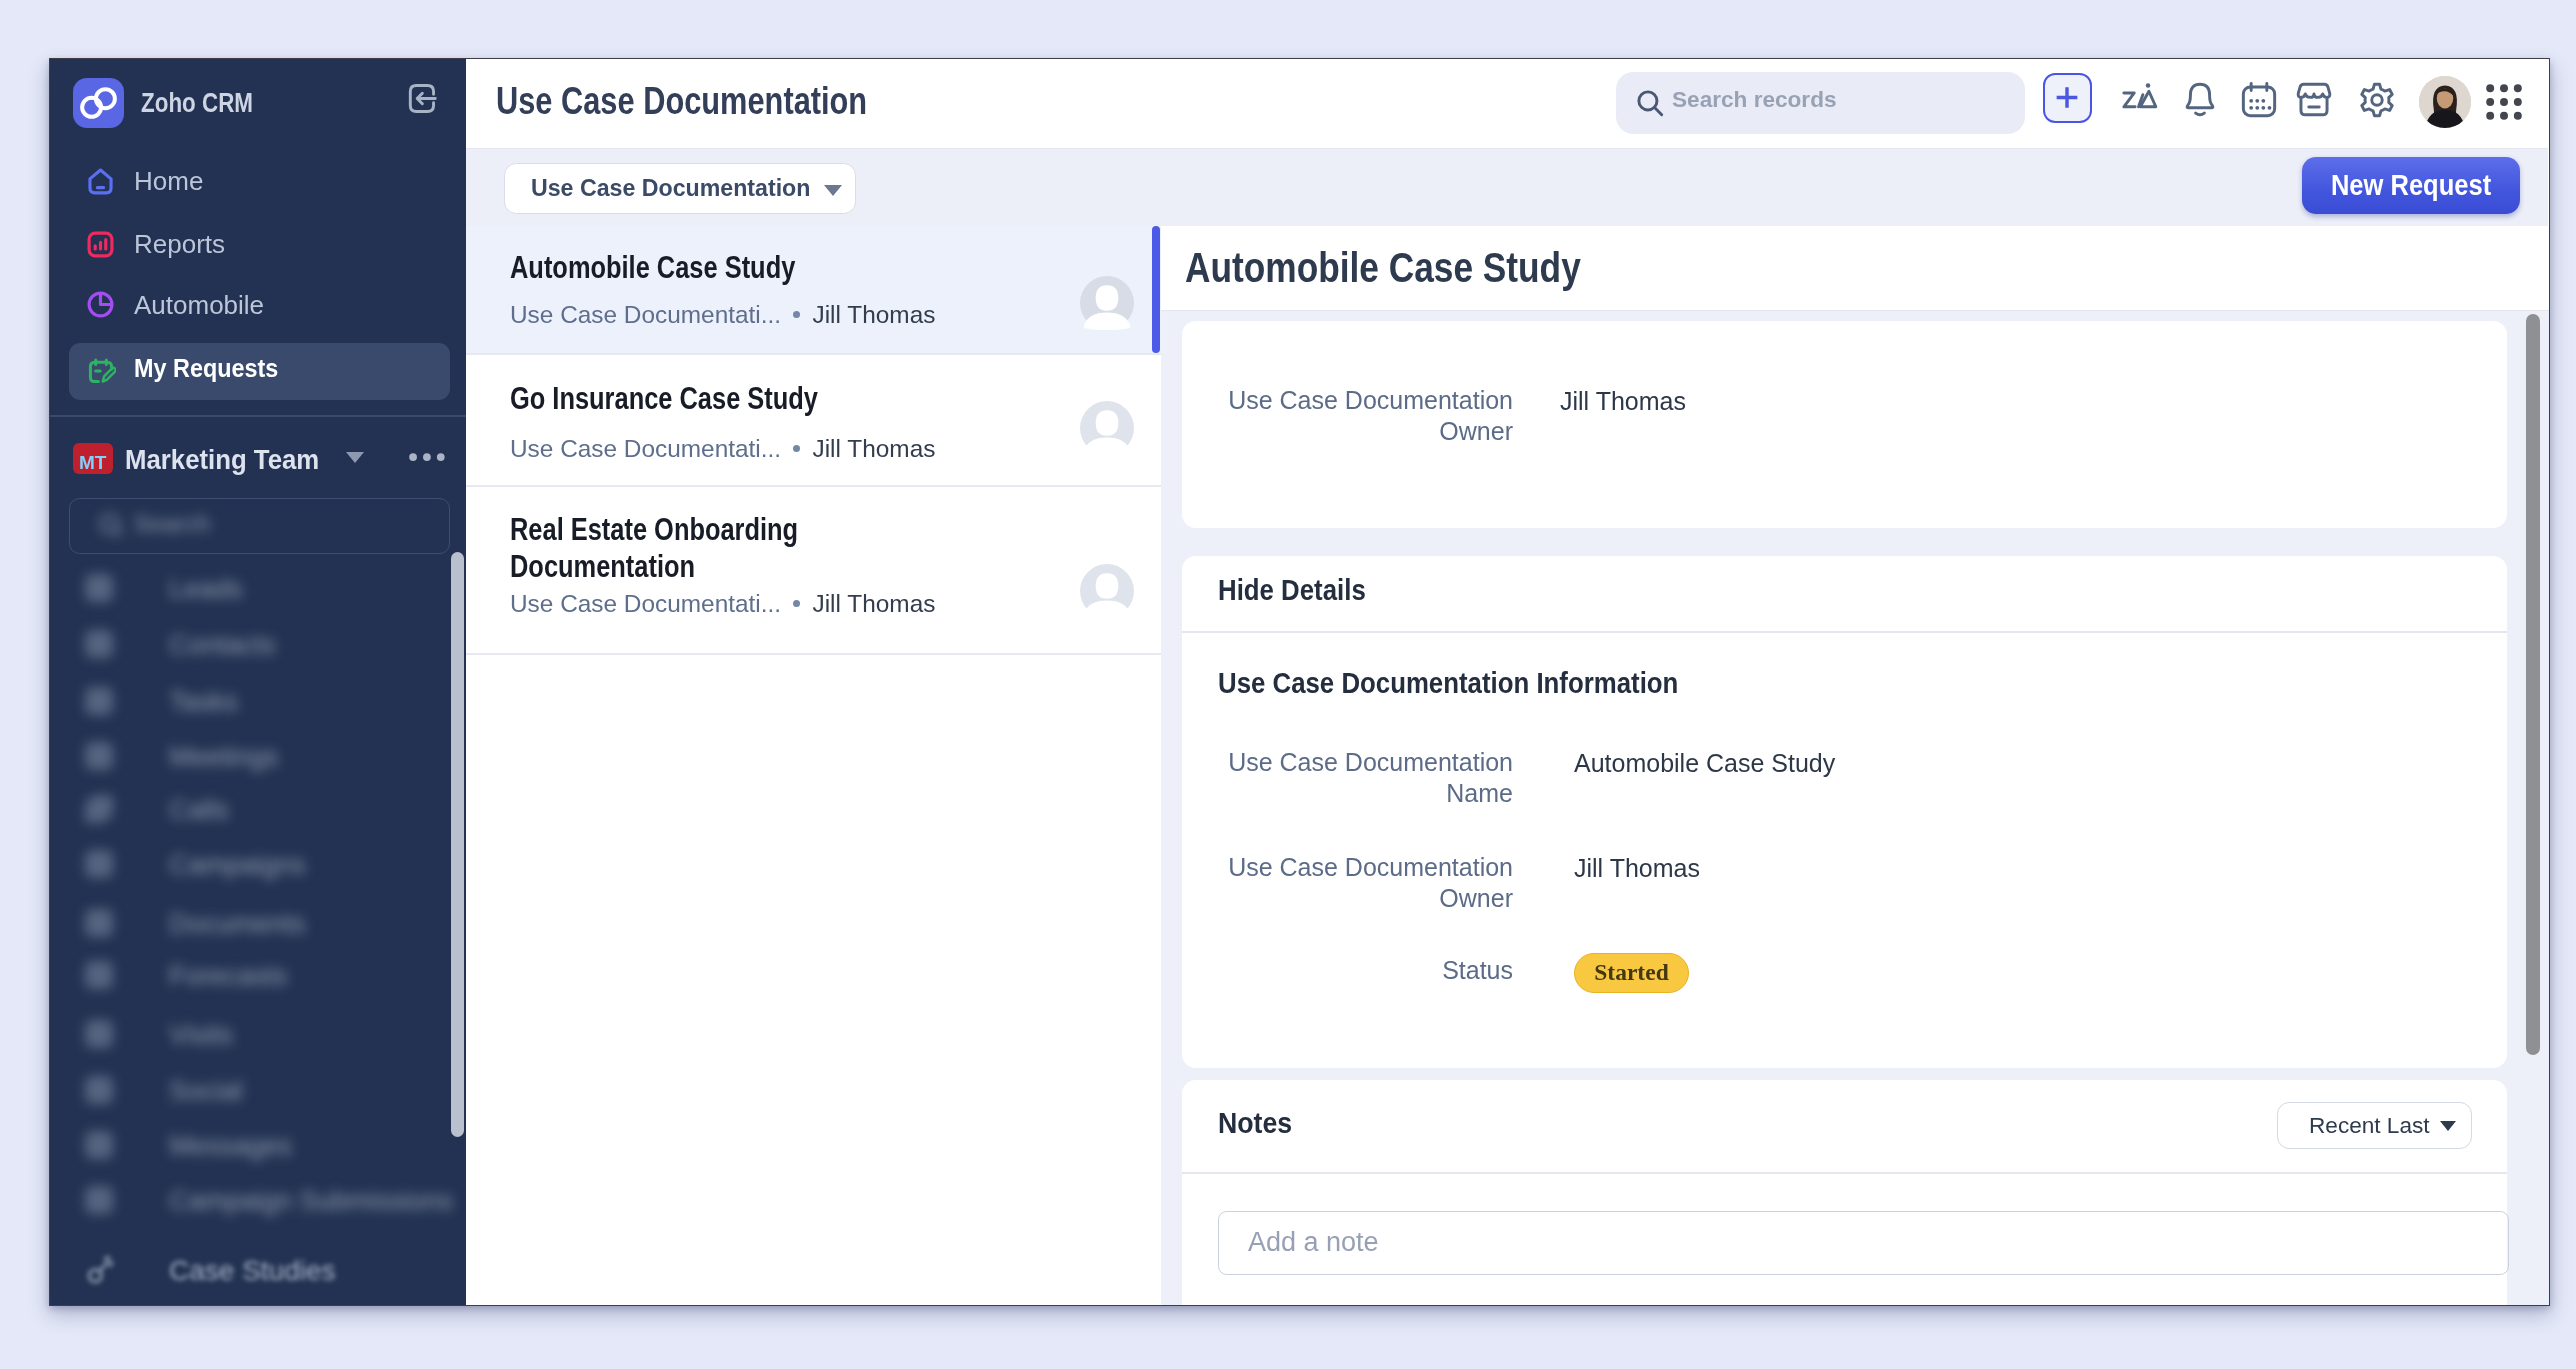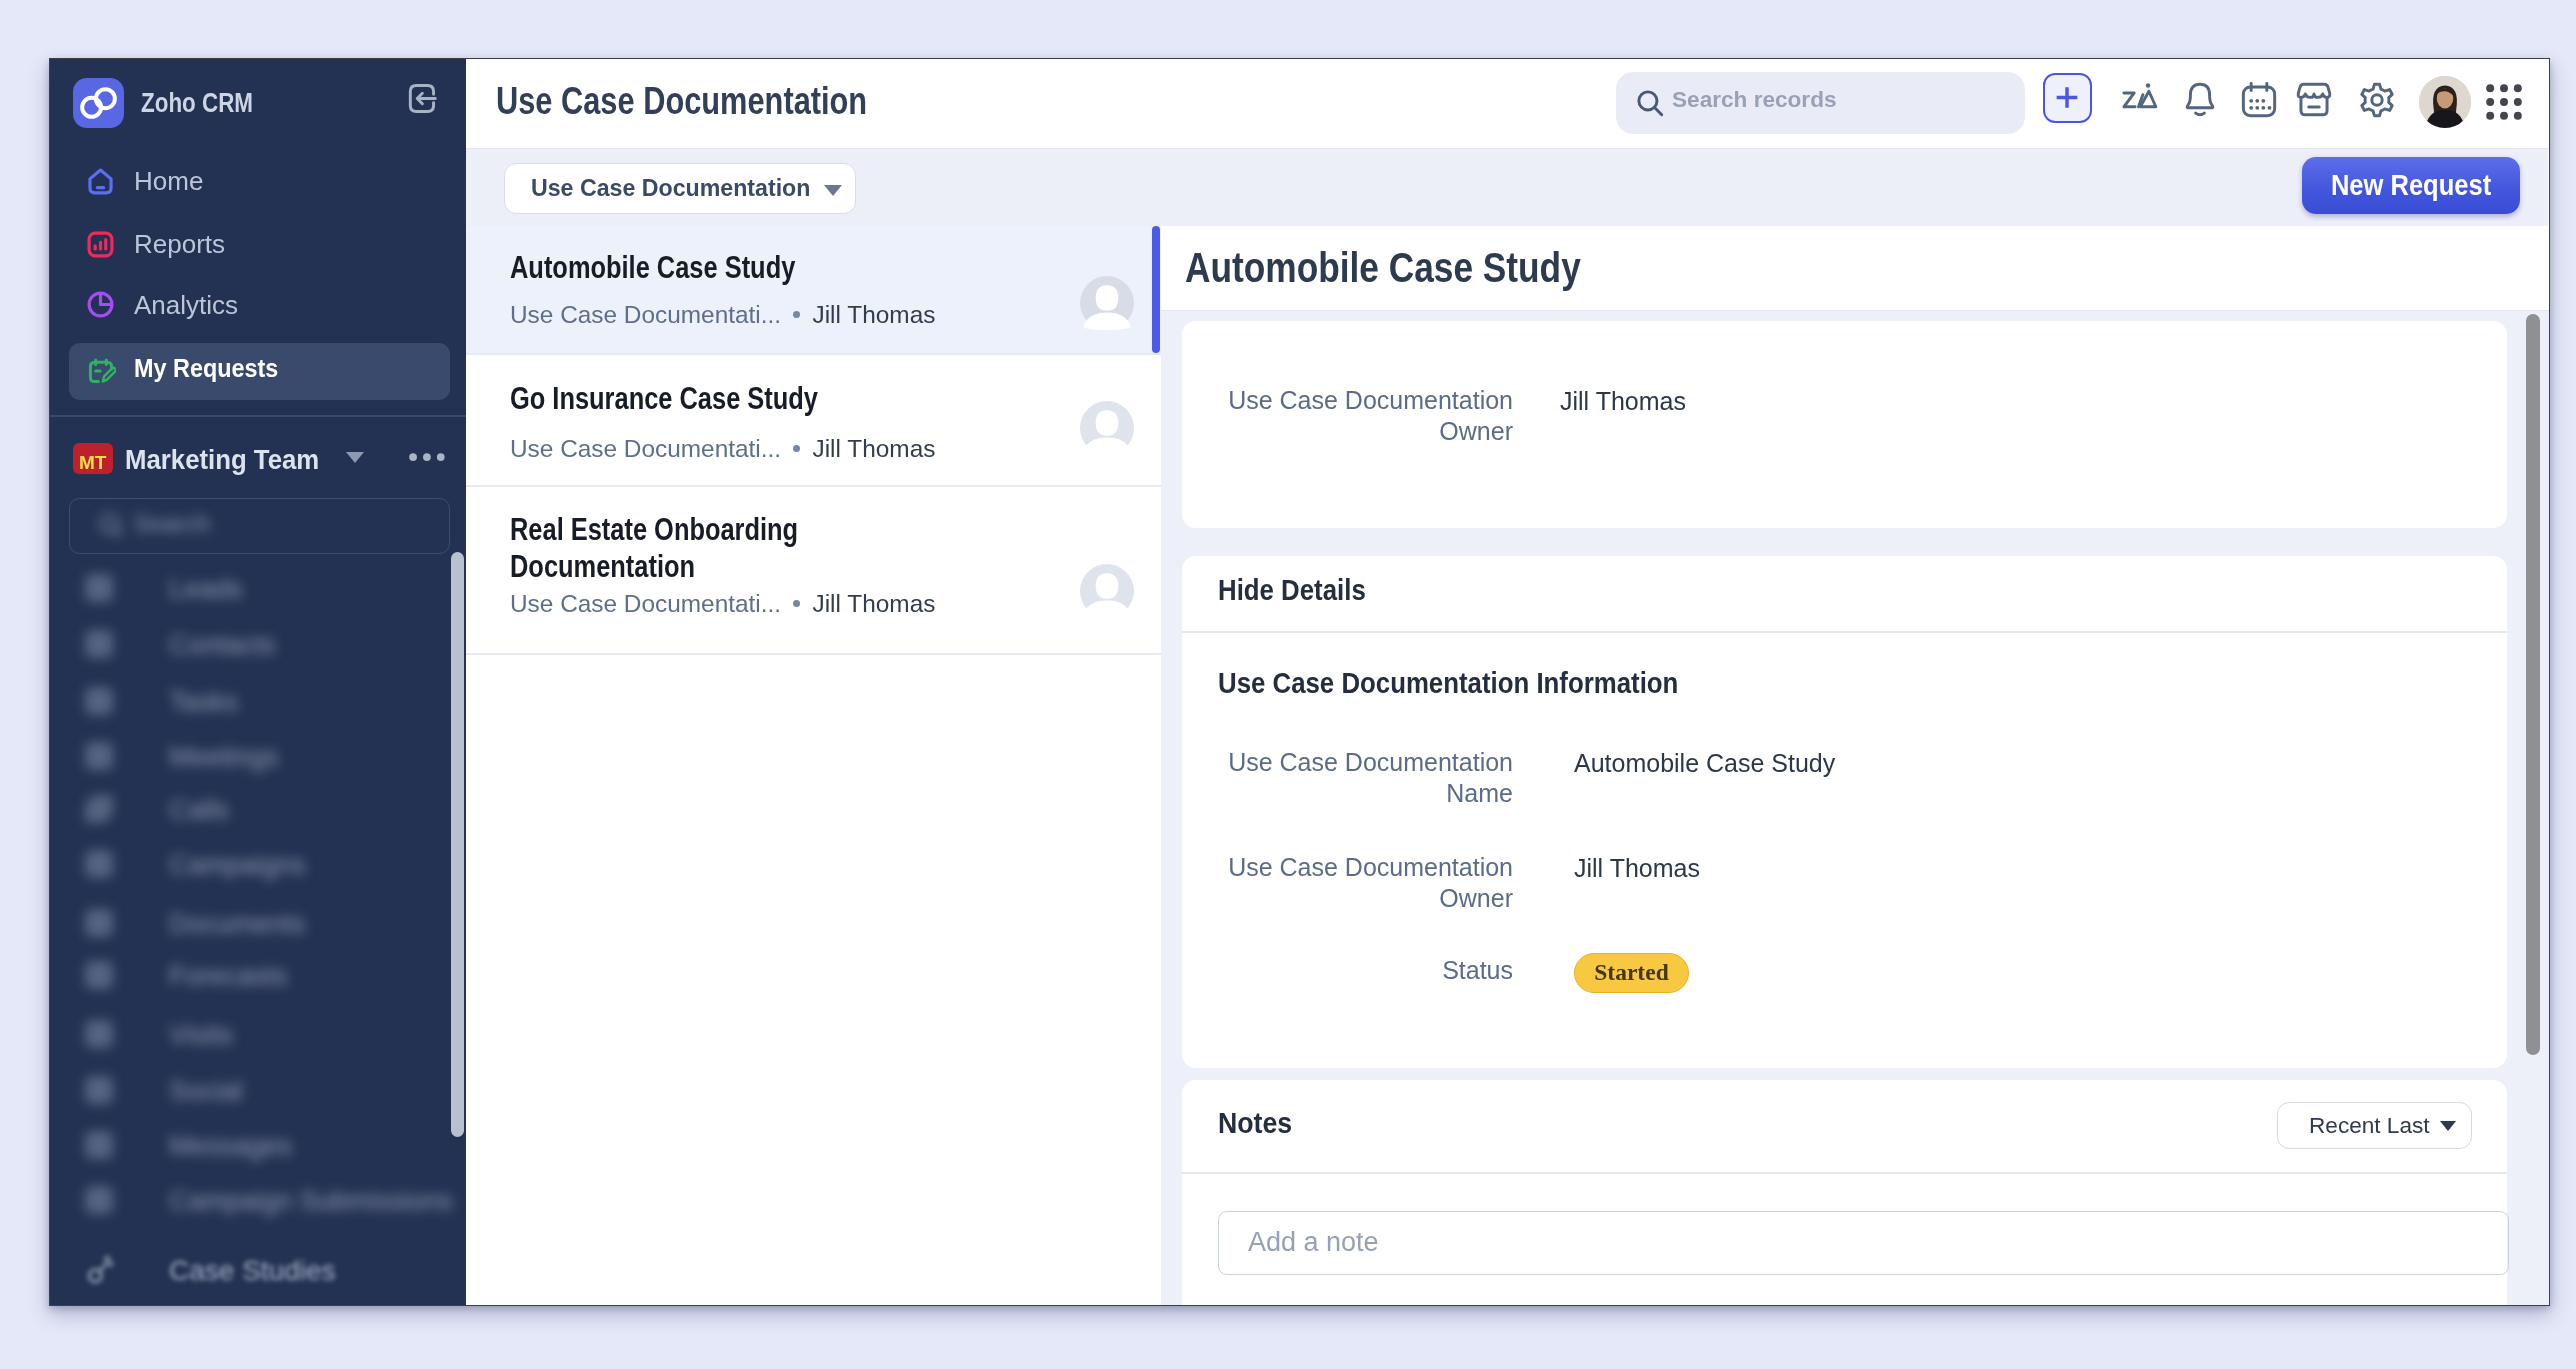--- a/index.html
+++ b/index.html
@@ -13,21 +13,21 @@
   }
   
   .sidebar { position:absolute; left:0; top:0; width:416px; height:100%; background:#233252; overflow:hidden; }
   .logo { position:absolute; left:22.6px; top:19px; width:51px; height:50px; background:#5a67e4; border-radius:14px; }
   .brand { position:absolute; left:91px; font-size:27px; font-weight:700; color:#cdd5e4; transform:scaleX(0.83); transform-origin:left; }
   .collapse { position:absolute; left:356px; top:24.4px; }
   .navtxt { position:absolute; left:84px; font-size:26px; color:#bcc6d8; transform-origin:left; white-space:nowrap; }
   .navico { position:absolute; left:36px; width:29px; height:29px; }
   .myreq { position:absolute; left:19px; top:284px; width:381px; height:57px; background:#394a6d; border-radius:11.3px; }
   .sbdivider { position:absolute; left:0; top:356px; width:416px; height:1.7px; background:#3b4a69; }
-  .mt { position:absolute; left:22.6px; top:384px; width:40px; height:31px; background:#bf202e; border-radius:6px; color:#fde047; font-weight:700; font-size:19px; text-align:center; line-height:40px; }
+  .mt { position:absolute; left:22.6px; top:384px; width:40px; height:31px; background:#bf202e; border-radius:6px; color:#7dd3fc; font-weight:700; font-size:19px; text-align:center; line-height:40px; }
   .mtname { position:absolute; left:75px; top:385px; font-size:28px; font-weight:700; color:#dde3ee; transform:scaleX(0.92); transform-origin:left; white-space:nowrap; }
   .caret { width:0; height:0; border-left:10.4px solid transparent; border-right:10.4px solid transparent; border-top:13px solid #8d99b0; }
   .sbsearch { position:absolute; left:19px; top:439px; width:381px; height:56px; border:1.7px solid #3e4e70; border-radius:10.4px; }
   .blur6 { filter:blur(6.1px); }
   .blitem { position:absolute; left:0; width:416px; height:35px; }
   .blico { position:absolute; left:35px; top:1.7px; width:28px; height:28px; background:#8895b0; border-radius:7px; opacity:0.5; }
   .bltxt { position:absolute; left:119px; top:1.7px; font-size:27px; color:#a3aec4; opacity:0.85; }
   .sbscroll { position:absolute; left:401px; top:493px; width:13px; height:585px; background:#c2c8d5; border-radius:7px; opacity:0.95; }
   
   .main { position:absolute; left:416px; top:0; width:2082px; height:100%; background:#eceff8; }
@@ -99,21 +99,21 @@
         <path d="M10.5 21.5 V18 M16.5 21.5 V14 M22.5 21.5 V11"></path>
       </svg>
     </div>
     <div class="navtxt" style="top:170px;">Reports</div>
     <div class="navico" style="top:231px;">
       <svg width="29" height="29" viewBox="0 0 33 33" fill="none" stroke="#a44df2" stroke-width="3.6" stroke-linecap="round" stroke-linejoin="round">
         <circle cx="16.5" cy="16.5" r="13"></circle>
         <path d="M16.5 16.5 V4.5 M16.5 16.5 H28.5"></path>
       </svg>
     </div>
-    <div class="navtxt" style="top:231px;">Analytics</div>
+    <div class="navtxt" style="top:231px;">Automobile</div>
     <div class="myreq"></div>
     <div class="navico" style="top:297px;z-index:2;">
       <svg width="30" height="30" viewBox="0 0 34 34" fill="none" stroke="#2db463" stroke-width="3.4" stroke-linecap="round" stroke-linejoin="round">
         <path d="M29 15 V12 Q29 7 24 7 H10 Q5 7 5 12 V24 Q5 29 10 29 H14"></path>
         <path d="M11 4.5 V9.5 M23 4.5 V9.5"></path>
         <path d="M11 17 H16"></path>
         <path d="M19 29 L20.5 23 L29.5 14 Q31.5 12.5 33 14.5 Q34.3 16.5 32.5 18 L23.5 27 Z" stroke-width="2.8"></path>
       </svg>
     </div>
     <div class="navtxt" style="top:294px;color:#fff;font-weight:700;z-index:2;transform:scaleX(0.9);transform-origin:left;">My Requests</div>

